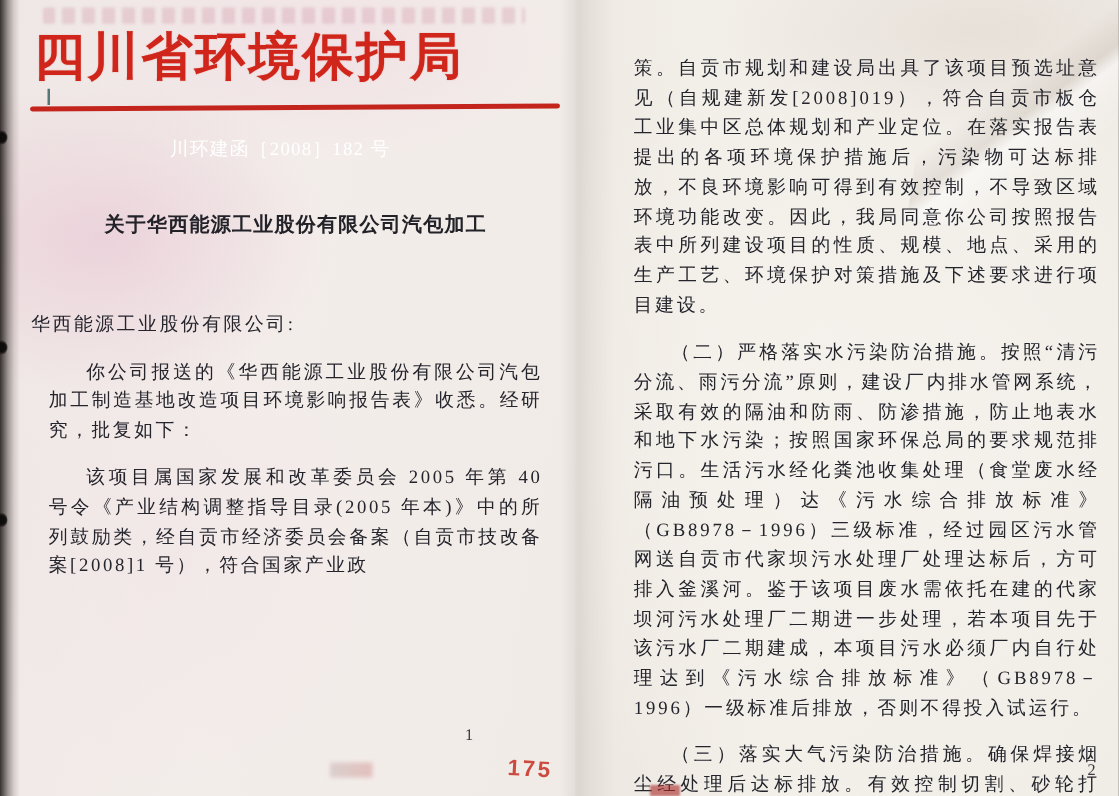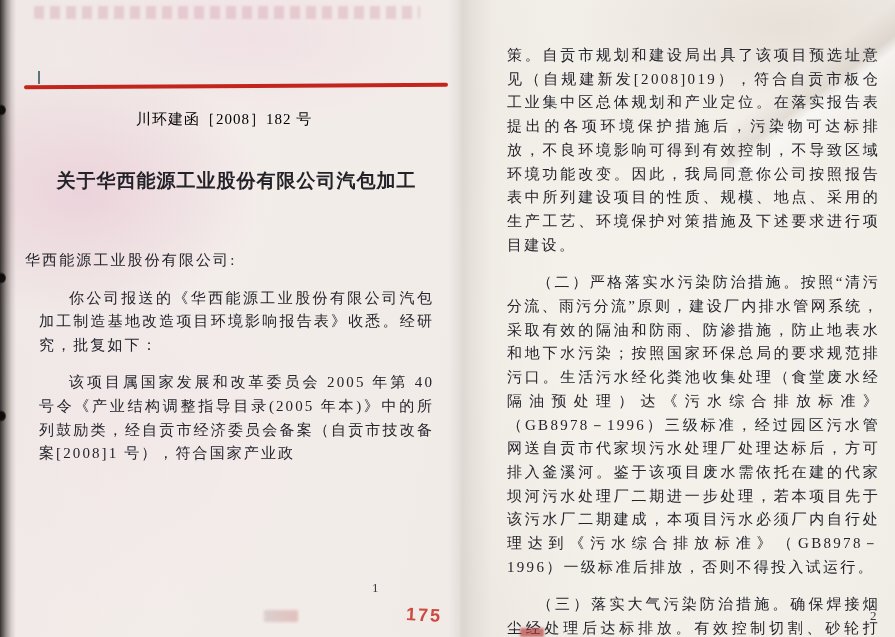--- a/index.html
+++ b/index.html
@@ -67,25 +67,25 @@
     position:absolute;left:24px;top:84px;width:424px;height:4px;
     background:#c3241c;border-radius:2px;transform:rotate(-0.35deg);
   }
   .ink-tick{
     position:absolute;left:38px;top:71px;width:2px;height:13px;
     background:#2f5a5c;opacity:.8;
   }
   .doc-number{
     position:absolute;left:0;top:110px;width:448px;
     text-align:center;box-sizing:border-box;
-    font-size:15px;color:#000000;letter-spacing:1px;white-space:nowrap;
+    font-size:15px;color:#ffffff;letter-spacing:1px;white-space:nowrap;
   }
   .doc-title{
     position:absolute;left:25px;top:166px;width:423px;
-    text-align:center;font-size:19px;font-weight:bold;color:#222228;
+    text-align:center;font-size:16px;font-weight:bold;color:#222228;
     line-height:30px;letter-spacing:1px;
   }
   .left-flow{
     position:absolute;left:25px;top:249px;width:423px;
     font-size:15px;color:#24242c;letter-spacing:2.1px;
     line-height:23.6px;text-align:justify;
   }
   .salutation{margin:0 0 2px 0;}
   .para{margin:14px;text-indent:2em;}
   .para.cont{text-indent:0;}
@@ -120,20 +120,21 @@
 
 <div class="scan">
 
   <div class="page page-left"></div>
   <div class="page page-right"></div>
   <div class="gutter"></div>
   <div class="crease-tr"></div>
 
   <div class="bleed"></div>
 
+  <div class="agency">四川省环境保护局</div>
   <div class="ink-tick"></div>
   <div class="red-rule"></div>
 
   <div class="doc-number">川环建函［2008］182 号</div>
 
   <div class="doc-title">
     <div>关于华西能源工业股份有限公司汽包加工</div>
   </div>
 
   <div class="left-flow">

